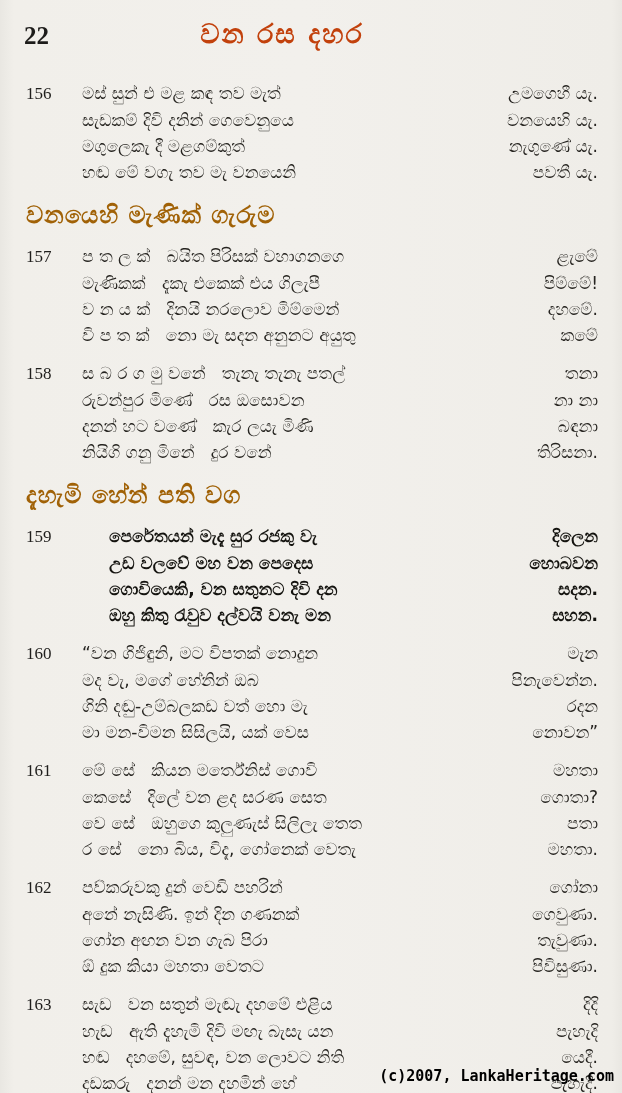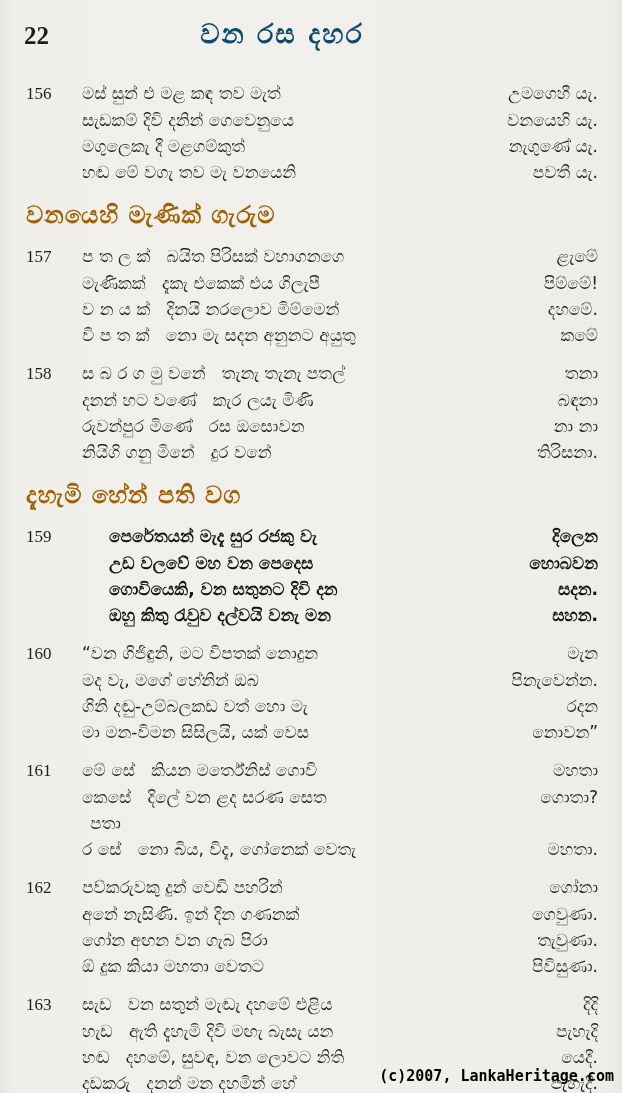--- a/index.html
+++ b/index.html
@@ -12,21 +12,21 @@
     position:relative;overflow:hidden;
   }
   .page{padding:16px 24px 0 26px;}
   .page-header{position:relative;height:46px;margin-bottom:18px;}
   .page-number{
     position:absolute;left:-2px;top:6px;
     font-family:"Liberation Serif",serif;font-size:25px;font-weight:bold;color:#1d1c1a;
   }
   .book-title{
     position:absolute;left:40px;right:100px;top:2px;text-align:center;
-    font-size:27px;font-weight:700;margin:0;letter-spacing:2px;color:#0c4a6e;
+    font-size:27px;font-weight:700;margin:0;letter-spacing:2px;color:#c2410c;
   }
   .section-heading{
     font-size:24px;font-weight:700;margin:4px 0 10px 0;
     letter-spacing:1px;color:#a16207;line-height:36px;
   }
   .verse{margin-bottom:12px;}
   .vrow{display:flex;align-items:baseline;line-height:26px;font-size:17px;}
   .vnum{flex:0 0 56px;font-family:"Liberation Serif",serif;font-size:17px;color:#1f1e1c;}
   .vleft{flex:1;white-space:pre-wrap;}
   .vright{text-align:left;white-space:pre;padding-left:8px;}
@@ -95,27 +95,27 @@
   </section>
 
   <section class="verse">
     <div class="vrow">
       <span class="vnum">158</span>
       <span class="vleft">ස බ ර ග මු වනේ   තැනැ තැනැ පතල්</span>
       <span class="vright">තනා</span>
     </div>
     <div class="vrow">
       <span class="vnum"></span>
+      <span class="vleft">රුවන්පුර මිණේ   රස ඔසොවන</span>
+      <span class="vright">නා නා</span>
+    </div>
+    <div class="vrow">
+      <span class="vnum"></span>
       <span class="vleft">දනන් හට වණේ   කැර ලයැ මිණි</span>
       <span class="vright">බඳනා</span>
-    </div>
-    <div class="vrow">
-      <span class="vnum"></span>
-      <span class="vleft">රුවන්පුර මිණේ   රස ඔසොවන</span>
-      <span class="vright">නා නා</span>
     </div>
     <div class="vrow">
       <span class="vnum"></span>
       <span class="vleft">නියිගි ගනු මිනේ   දුර වනේ</span>
       <span class="vright">තිරිසනා.</span>
     </div>
   </section>
 
   <h2 class="section-heading">දැහැමි හේන් පති වග</h2>
 
@@ -171,20 +171,21 @@
       <span class="vleft">මේ සේ   කියන මර්තේනිස් ගොවි</span>
       <span class="vright">මහතා</span>
     </div>
     <div class="vrow">
       <span class="vnum"></span>
       <span class="vleft">කෙසේ   දිලේ වන ළද සරණ සෙත</span>
       <span class="vright">ගොතා?</span>
     </div>
     <div class="vrow">
       <span class="vnum"></span>
+      <span class="vleft">වෙ සේ   ඔහුගෙ කුලුණැස් සිලිලැ තෙත</span>
       <span class="vright">පතා</span>
     </div>
     <div class="vrow">
       <span class="vnum"></span>
       <span class="vleft">ර සේ   නො බිය, විදැ, ගෝනෙක් වෙතැ</span>
       <span class="vright">මහතා.</span>
     </div>
   </section>
 
   <section class="verse">

